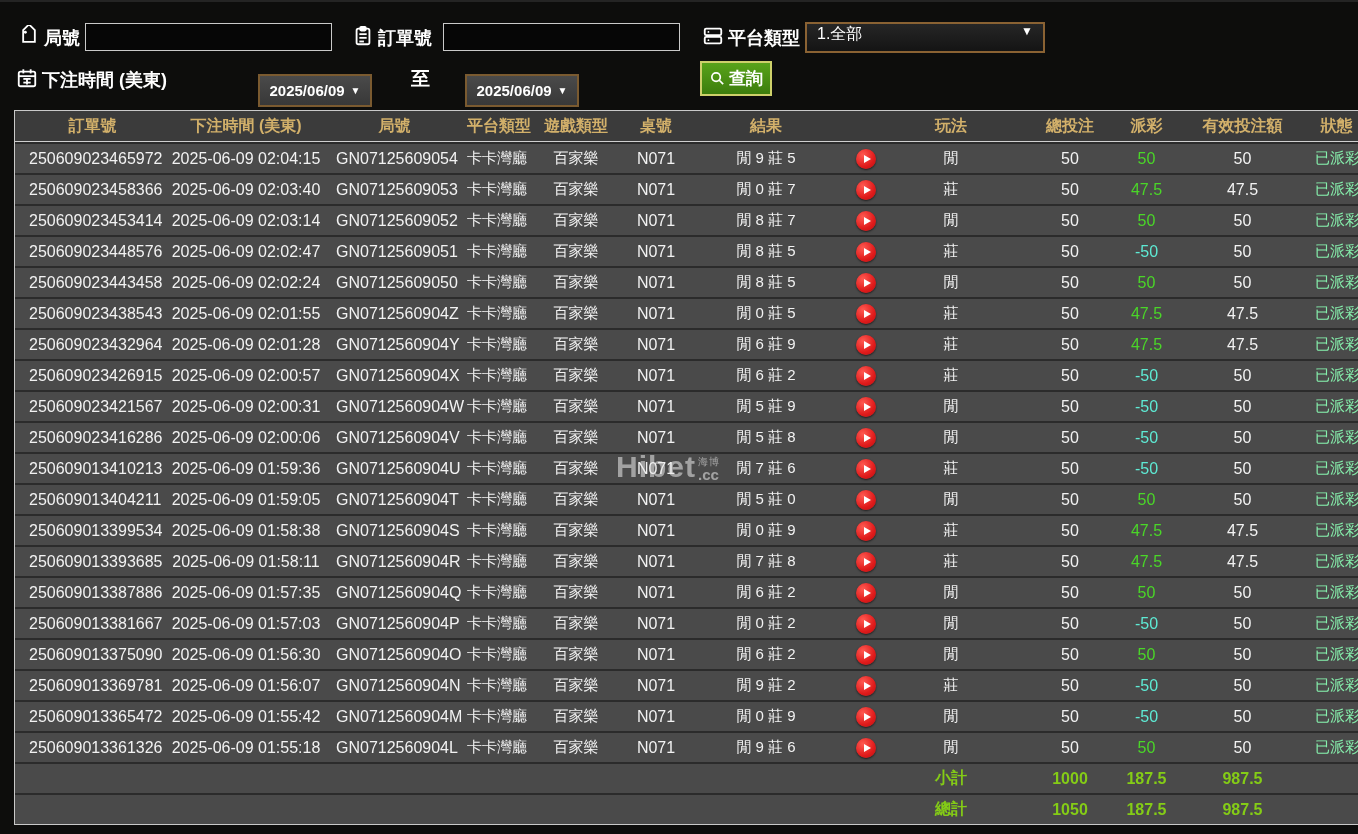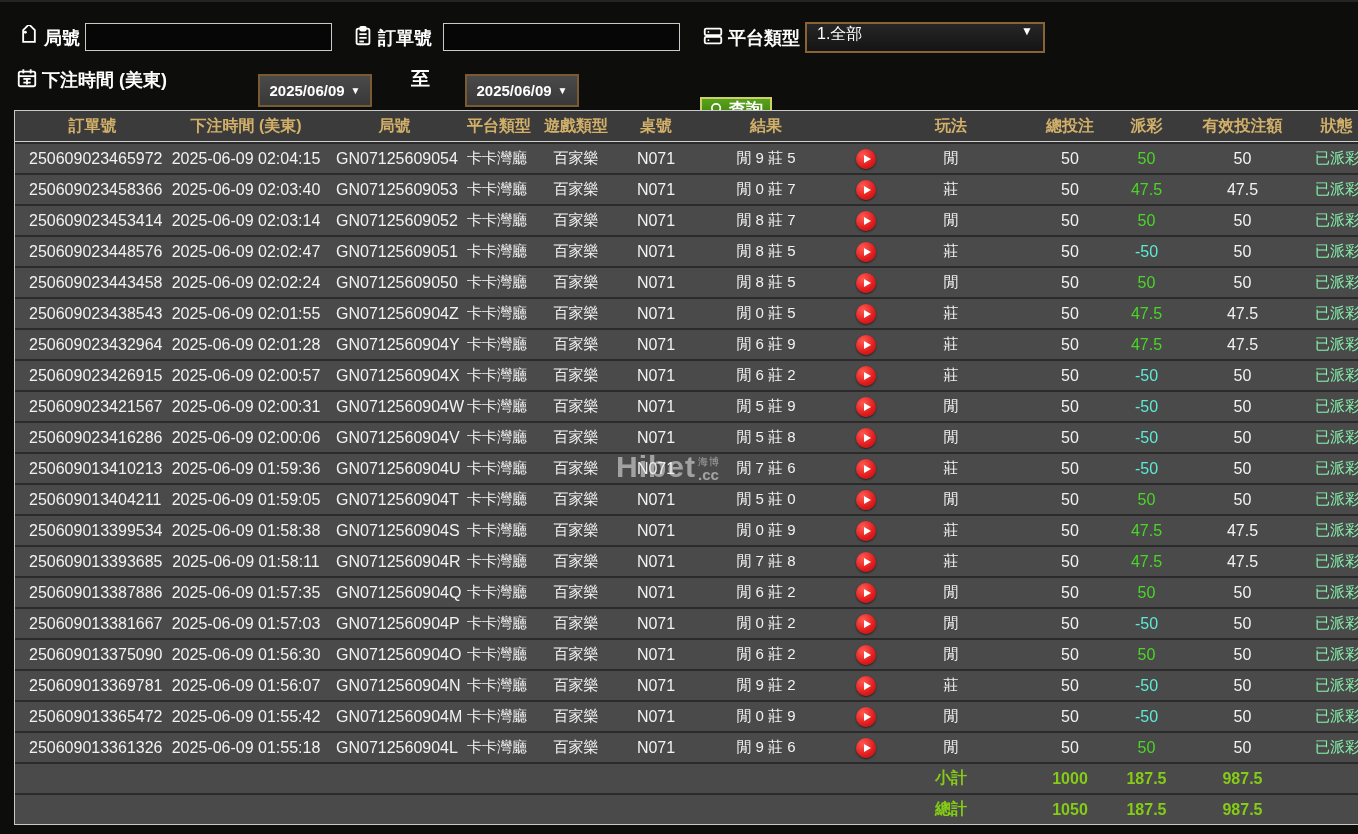--- a/index.html
+++ b/index.html
@@ -33,24 +33,24 @@
   .dropdown .arrow { font-size:12px; color:#fff; }
   .datebtn {
     position:absolute; top:72px; height:33px; width:114px;
     background:linear-gradient(#4a4a4a,#383838);
     border:2px solid #7a5a30; color:#fff; font-weight:bold; font-size:15px;
     display:flex; align-items:center; justify-content:center; gap:6px; cursor:pointer;
   }
   .datebtn .arrow { font-size:10px; }
   .tolabel { position:absolute; left:411px; top:64px; font-size:19px; font-weight:bold; color:#fff; }
   .querybtn {
-    position:absolute; left:700px; top:59px; width:72px; height:24px;
+    position:absolute; left:700px; top:59px; width:72px; height:35px;
     background:linear-gradient(#58a31a,#3c7d0d);
     border:2px solid #cdd06a; color:#fff; font-weight:bold; font-size:17px;
-    display:flex; align-items:center; justify-content:center; gap:3px; cursor:pointer;margin-top:36px;
+    display:flex; align-items:center; justify-content:center; gap:3px; cursor:pointer;
   }
   .querybtn svg { width:17px; height:17px; }
   
   .grid { position:absolute; left:14px; top:108px; width:1344px;
           border:1px solid #c9c9c9; border-right:none; background:#4a4a4a; }
   .trow { display:grid;
     grid-template-columns:155px 152px 145px 58px 102px 58px 162px 38px 132px 106px 47px 145px 43px;
     height:31px; align-items:center; background:#4a4a4a; border-top:2px solid #2b2b2b; }
   .trow.head { height:31px; background:#3b3b3b; border-top:none; border-bottom:1px solid #cfcfcf; }
   .cell { text-align:center; font-size:16px; color:#f2f2f2; white-space:nowrap; overflow:visible; }

